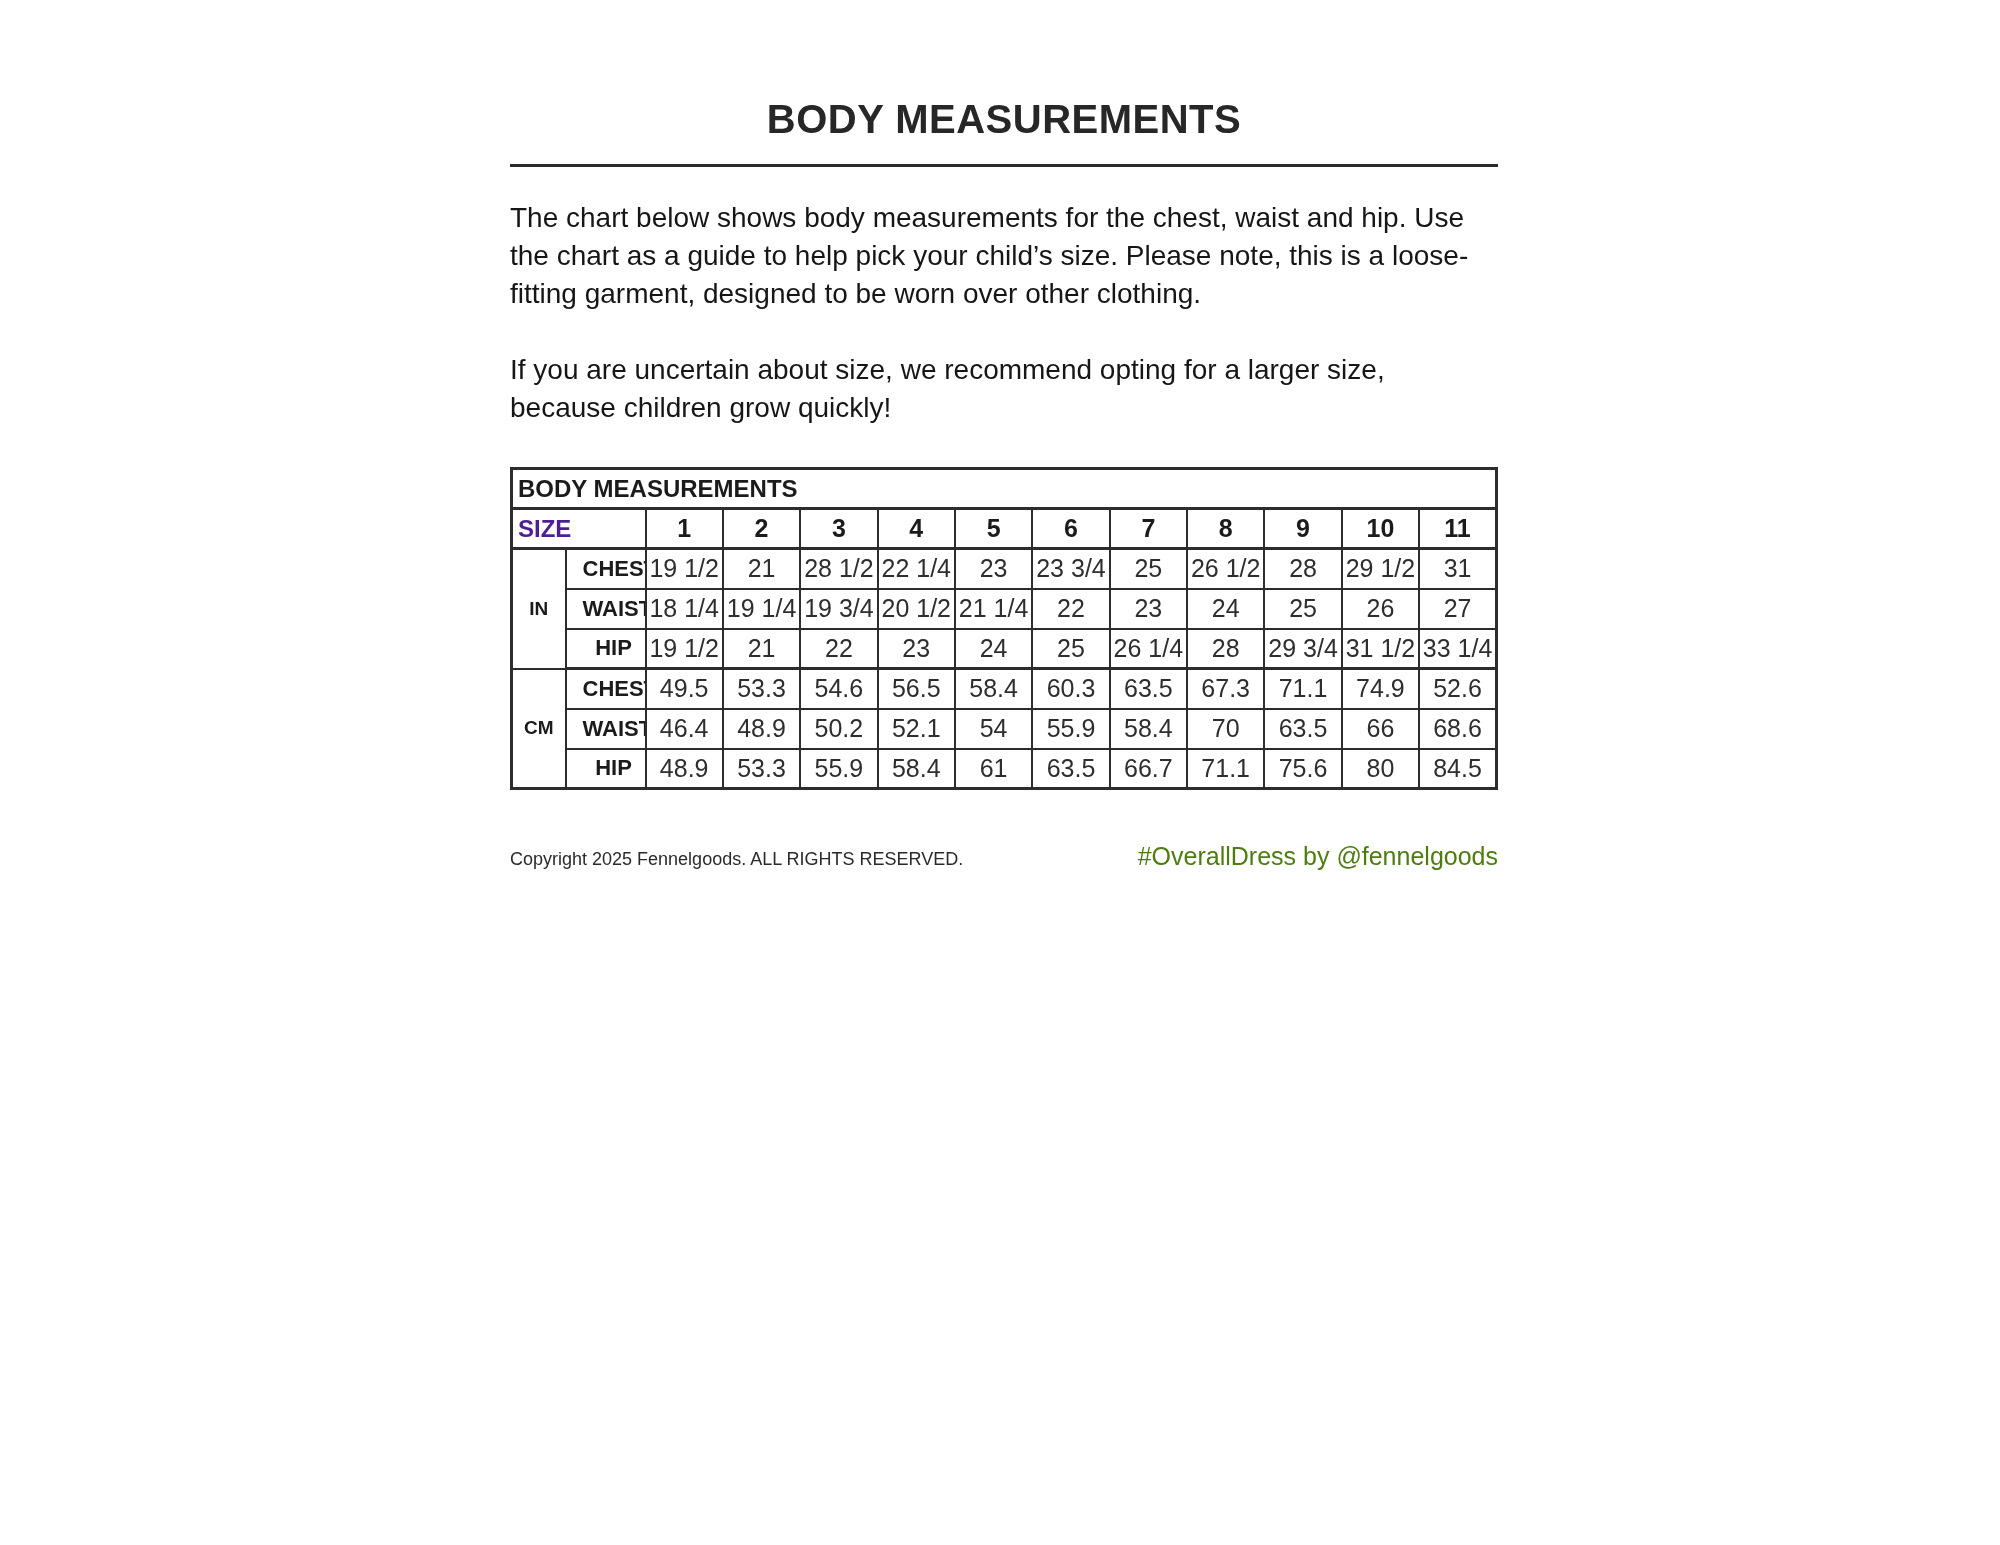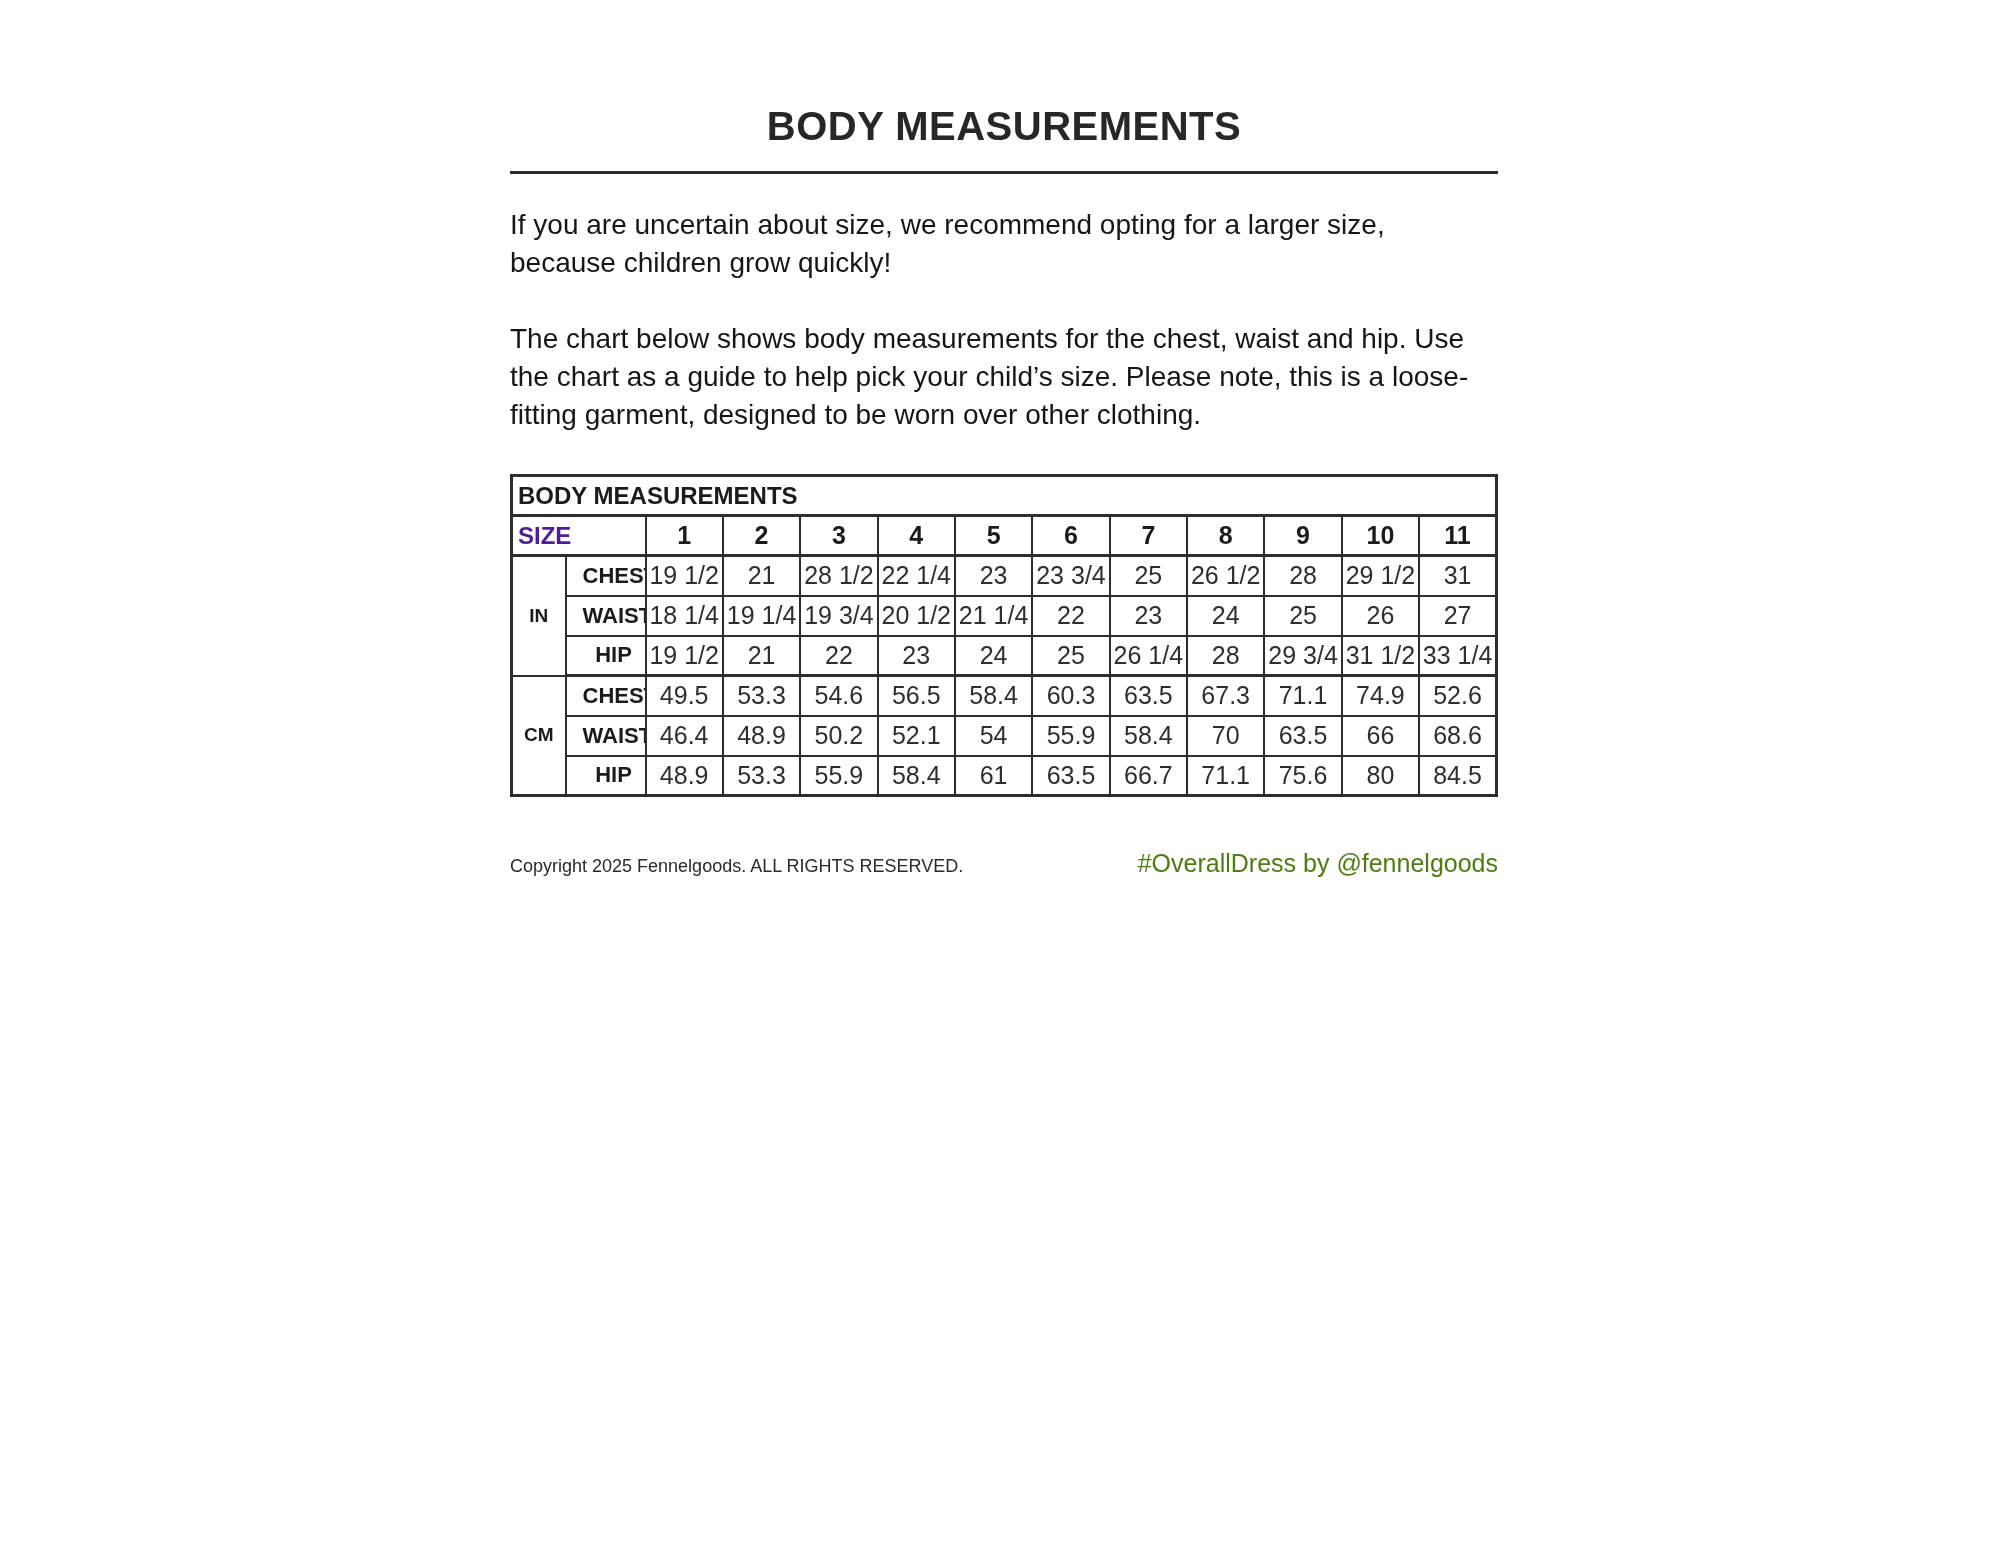--- a/index.html
+++ b/index.html
@@ -10,21 +10,21 @@
     position: relative;
     width: 2000px;
     height: 1545px;
     background: #ffffff;
     overflow: hidden;
   }
 
   .content {
     position: absolute;
     left: 510px;
-    top: 16px;
+    top: 9px;
     width: 988px;
   }
 
   .doc-title {
     margin-top: 88px;
     text-align: center;
     font-size: 40px;
     font-weight: bold;
     letter-spacing: 0.5px;
     color: #272727;
@@ -113,22 +113,22 @@
 </style>
 </head>
 <body>
 
 <div class="page">
   <div class="content">
 
     <h1 class="doc-title">BODY MEASUREMENTS</h1>
     <hr class="title-rule">
 
+    <p class="para">The chart below shows body measurements for the chest, waist and hip. Use the chart as a guide to help pick your child’s size. Please note, this is a loose-fitting garment, designed to be worn over other clothing.</p>
     <p class="para">If you are uncertain about size, we recommend opting for a larger size, because children grow quickly!</p>
-    <p class="para">The chart below shows body measurements for the chest, waist and hip. Use the chart as a guide to help pick your child’s size. Please note, this is a loose-fitting garment, designed to be worn over other clothing.</p>
 
     <table class="size-table">
       <colgroup>
         <col class="c-unit">
         <col class="c-meas">
         <col class="c-val">
           <col class="c-val">
           <col class="c-val">
           <col class="c-val">
           <col class="c-val">

